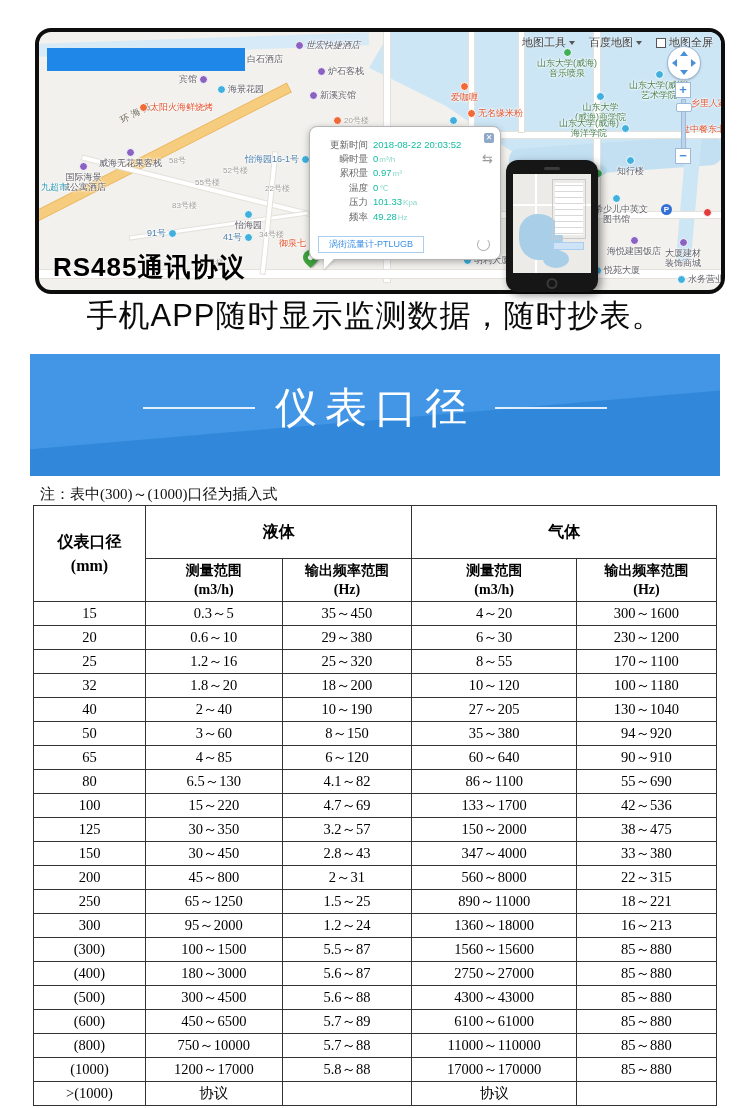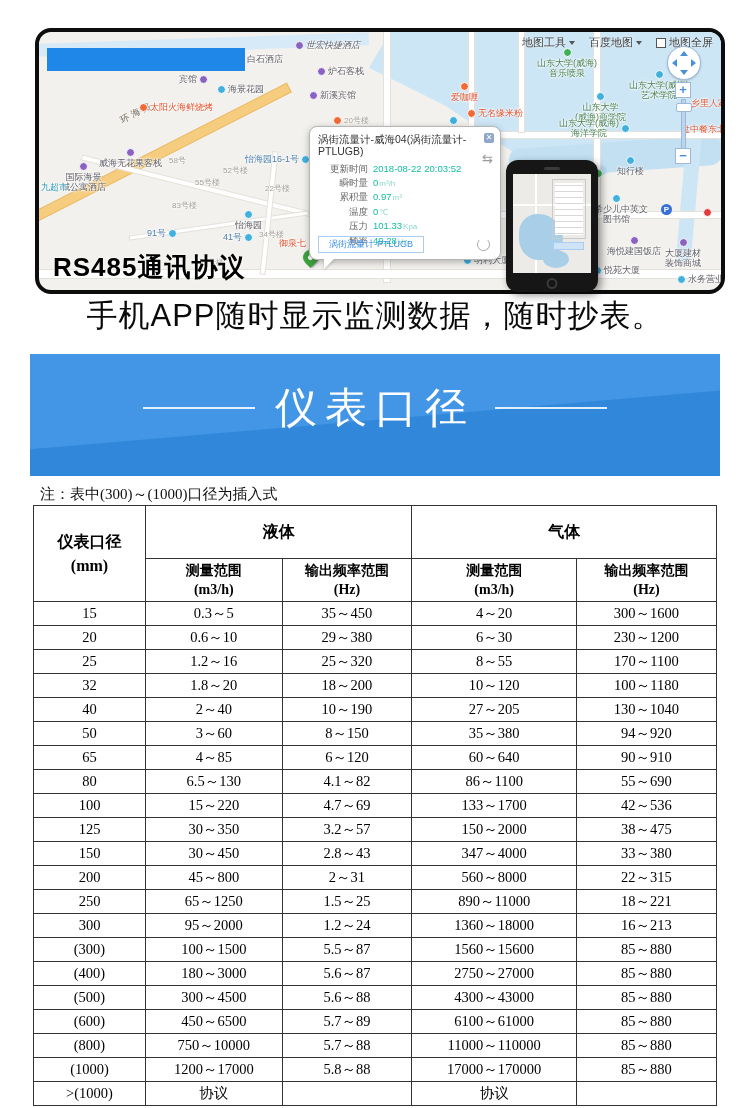--- a/index.html
+++ b/index.html
@@ -360,21 +360,20 @@
       <i class="ca dn"></i>
       <i class="ca lf"></i>
       <i class="ca rt"></i>
     </div>
     <div class="zbtn zplus">+</div>
     <div class="ztrack"></div>
     <div class="zhandle"></div>
     <div class="zbtn zminus">−</div>
 
     <div class="popup">
-      <div class="pp-title">涡街流量计-威海04(涡街流量计-PTLUGB)</div>
       <div class="pp-close">✕</div>
       <div class="pp-swap">⇆</div>
       <div class="pp-rows">
           <div class="pp-row">
             <span class="pp-label">更新时间</span>
             <span class="pp-val">2018-08-22 20:03:52</span>
           </div>
           <div class="pp-row">
             <span class="pp-label">瞬时量</span>
             <span class="pp-val">0</span>

